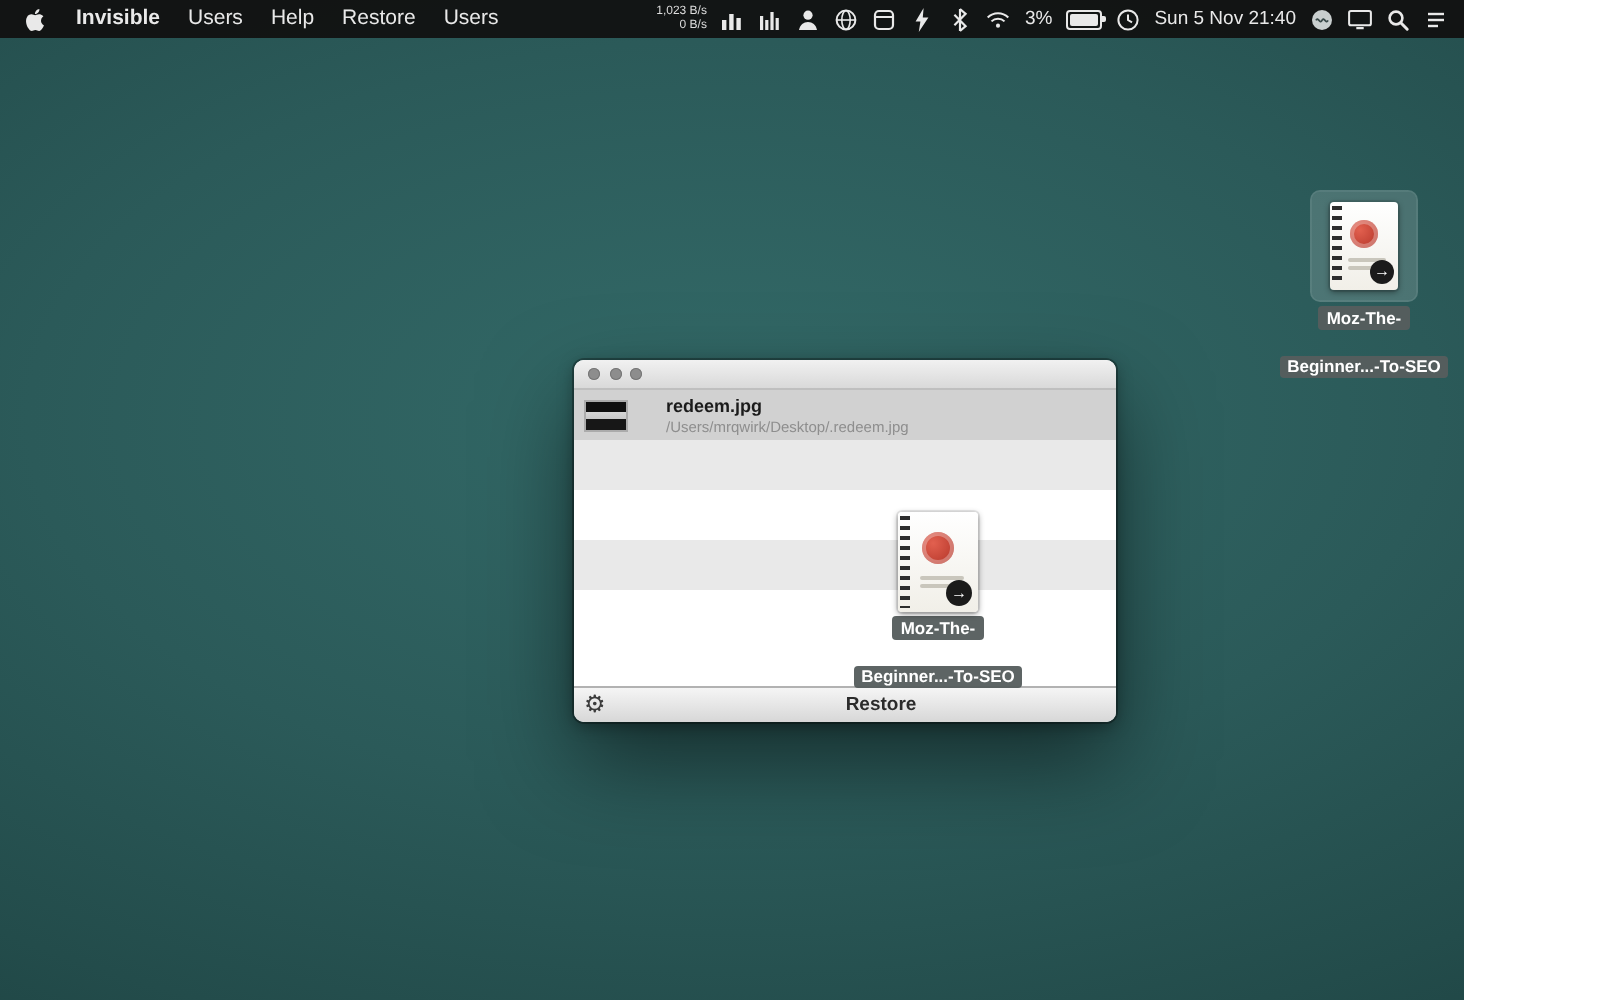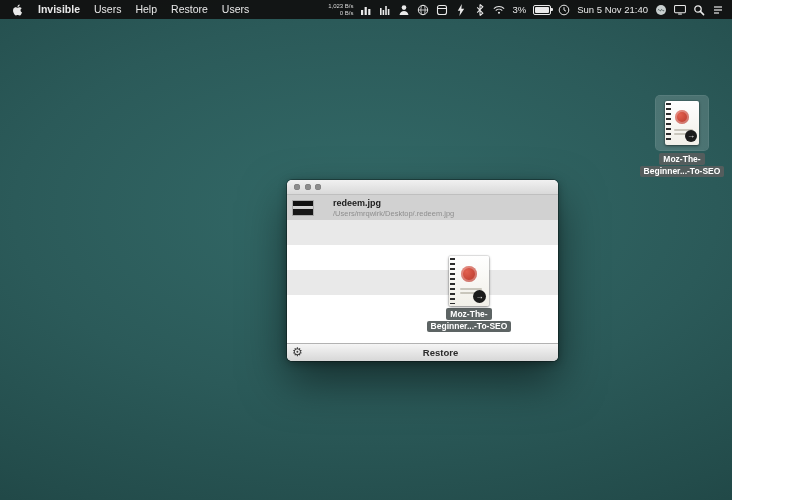--- a/index.html
+++ b/index.html
@@ -63,21 +63,21 @@
   .doc-arrow::after{content:"\2192";font-size:8px;line-height:1;}
 
   
   .drag-ghost{position:absolute;left:120px;top:76px;width:124px;display:flex;flex-direction:column;align-items:center;gap:2px;z-index:12;}
   .drag-ghost .doc-icon{width:40px;height:50px;}
   .drag-ghost .doc-badge{left:12px;top:10px;width:16px;height:16px;}
   .drag-ghost .doc-line.l1{left:11px;right:7px;top:32px;}
   .drag-ghost .doc-line.l2{left:11px;right:13px;top:36px;}
   .drag-ghost .doc-arrow{right:3px;bottom:3px;width:13px;height:13px;}
 
-  .icon-label{display:flex;flex-direction:column;align-items:center;gap:1px;}
+  .icon-label{display:flex;flex-direction:column;align-items:center;gap:13px;}
   .chip{background:rgba(86,94,94,0.96);color:#fff;font-size:8.5px;font-weight:bold;
     padding:0.5px 4px;border-radius:2px;line-height:10.5px;white-space:nowrap;}
 
   
   .desk-item{position:absolute;right:6px;top:96px;width:88px;display:flex;flex-direction:column;align-items:center;gap:3px;z-index:5;}
   .desk-sel{background:rgba(195,210,210,0.22);border-radius:4px;padding:5px 9px;box-shadow:0 0 0 1px rgba(220,230,230,0.25);}
   .desk-item .doc-icon{width:34px;height:44px;}
   .desk-item .doc-badge{left:10px;top:9px;width:14px;height:14px;}
   .desk-item .doc-line.l1{left:9px;right:6px;top:28px;}
   .desk-item .doc-line.l2{left:9px;right:11px;top:32px;}

